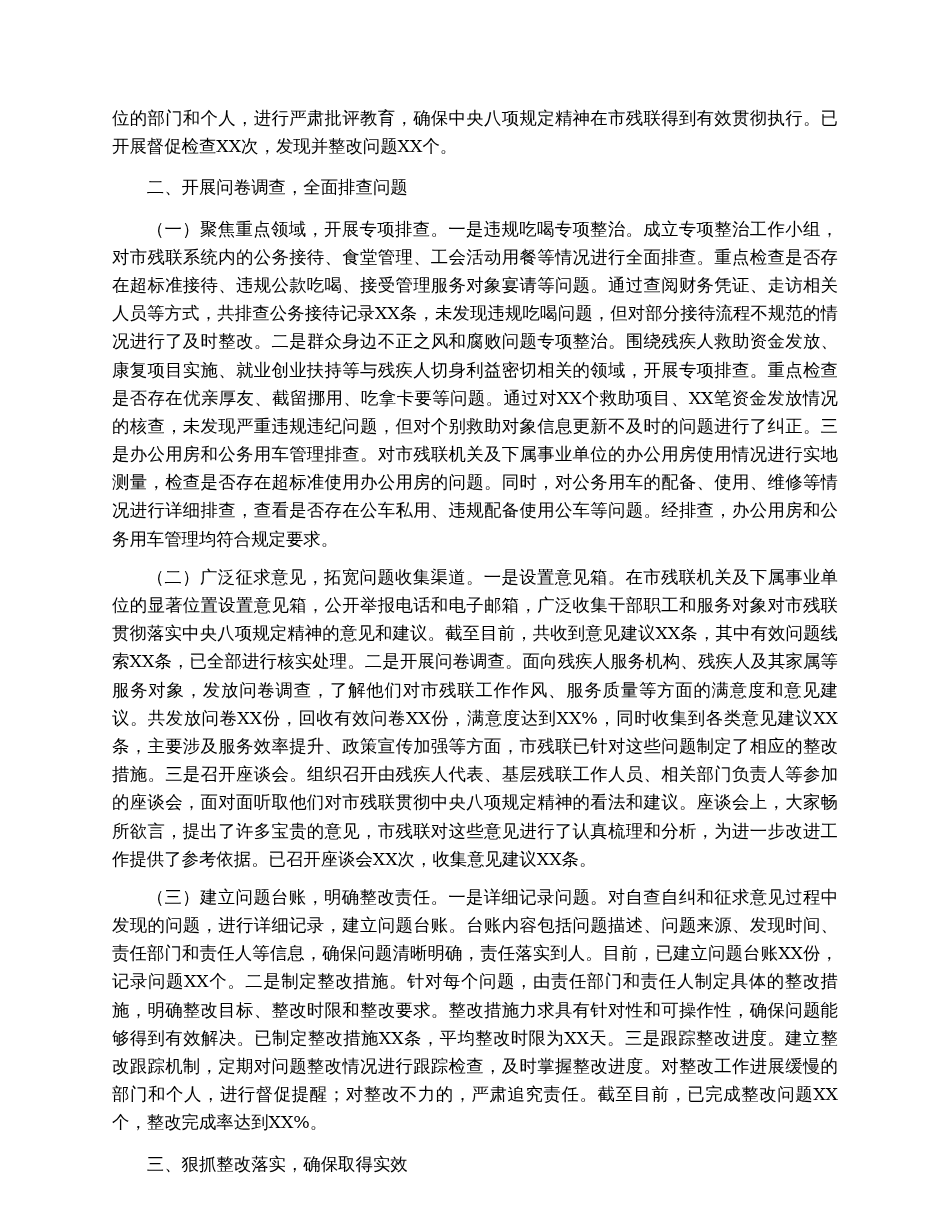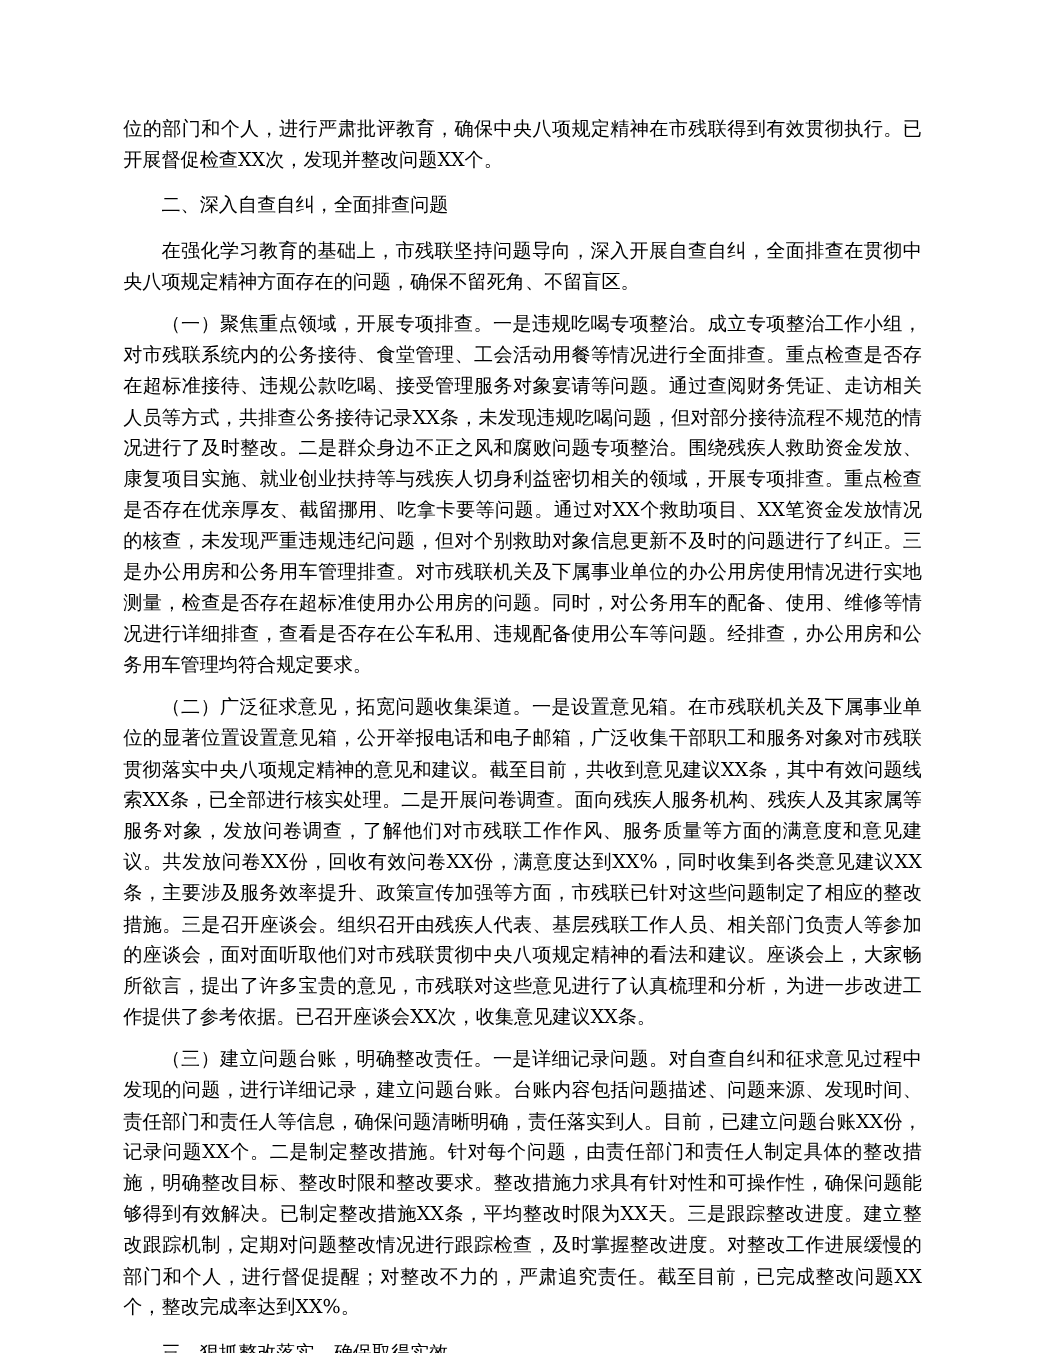--- a/index.html
+++ b/index.html
@@ -45,23 +45,22 @@
   }
 </style>
 </head>
 <body>
 
 <div class="page">
   <div class="doc-body">
 
     <p class="cont">位的部门和个人，进行严肃批评教育，确保中央八项规定精神在市残联得到有效贯彻执行。已开展督促检查XX次，发现并整改问题XX个。</p>
 
-    <p class="heading">二、深入自查自纠，全面排查问题</p>
+    <p class="heading">二、开展问卷调查，全面排查问题</p>
 
-    <p class="para-indent">在强化学习教育的基础上，市残联坚持问题导向，深入开展自查自纠，全面排查在贯彻中央八项规定精神方面存在的问题，确保不留死角、不留盲区。</p>
 
     <p class="para-indent">
       <span>（一）聚焦重点领域，开展专项排查。</span><span class="b">一是</span><span>违规吃喝专项整治。成立专项整治工作小组，对市残联系统内的公务接待、食堂管理、工会活动用餐等情况进行全面排查。重点检查是否存在超标准接待、违规公款吃喝、接受管理服务对象宴请等问题。通过查阅财务凭证、走访相关人员等方式，共排查公务接待记录XX条，未发现违规吃喝问题，但对部分接待流程不规范的情况进行了及时整改。</span><span class="b">二是</span><span>群众身边不正之风和腐败问题专项整治。围绕残疾人救助资金发放、康复项目实施、就业创业扶持等与残疾人切身利益密切相关的领域，开展专项排查。重点检查是否存在优亲厚友、截留挪用、吃拿卡要等问题。通过对XX个救助项目、XX笔资金发放情况的核查，未发现严重违规违纪问题，但对个别救助对象信息更新不及时的问题进行了纠正。</span><span class="b">三是</span><span>办公用房和公务用车管理排查。对市残联机关及下属事业单位的办公用房使用情况进行实地测量，检查是否存在超标准使用办公用房的问题。同时，对公务用车的配备、使用、维修等情况进行详细排查，查看是否存在公车私用、违规配备使用公车等问题。经排查，办公用房和公务用车管理均符合规定要求。</span>
     </p>
 
     <p class="para-indent">
       <span>（二）广泛征求意见，拓宽问题收集渠道。</span><span class="b">一是</span><span>设置意见箱。在市残联机关及下属事业单位的显著位置设置意见箱，公开举报电话和电子邮箱，广泛收集干部职工和服务对象对市残联贯彻落实中央八项规定精神的意见和建议。截至目前，共收到意见建议XX条，其中有效问题线索XX条，已全部进行核实处理。</span><span class="b">二是</span><span>开展问卷调查。面向残疾人服务机构、残疾人及其家属等服务对象，发放问卷调查，了解他们对市残联工作作风、服务质量等方面的满意度和意见建议。共发放问卷XX份，回收有效问卷XX份，满意度达到XX%，同时收集到各类意见建议XX条，主要涉及服务效率提升、政策宣传加强等方面，市残联已针对这些问题制定了相应的整改措施。</span><span class="b">三是</span><span>召开座谈会。组织召开由残疾人代表、基层残联工作人员、相关部门负责人等参加的座谈会，面对面听取他们对市残联贯彻中央八项规定精神的看法和建议。座谈会上，大家畅所欲言，提出了许多宝贵的意见，市残联对这些意见进行了认真梳理和分析，为进一步改进工作提供了参考依据。已召开座谈会XX次，收集意见建议XX条。</span>
     </p>
 
     <p class="para-indent">

